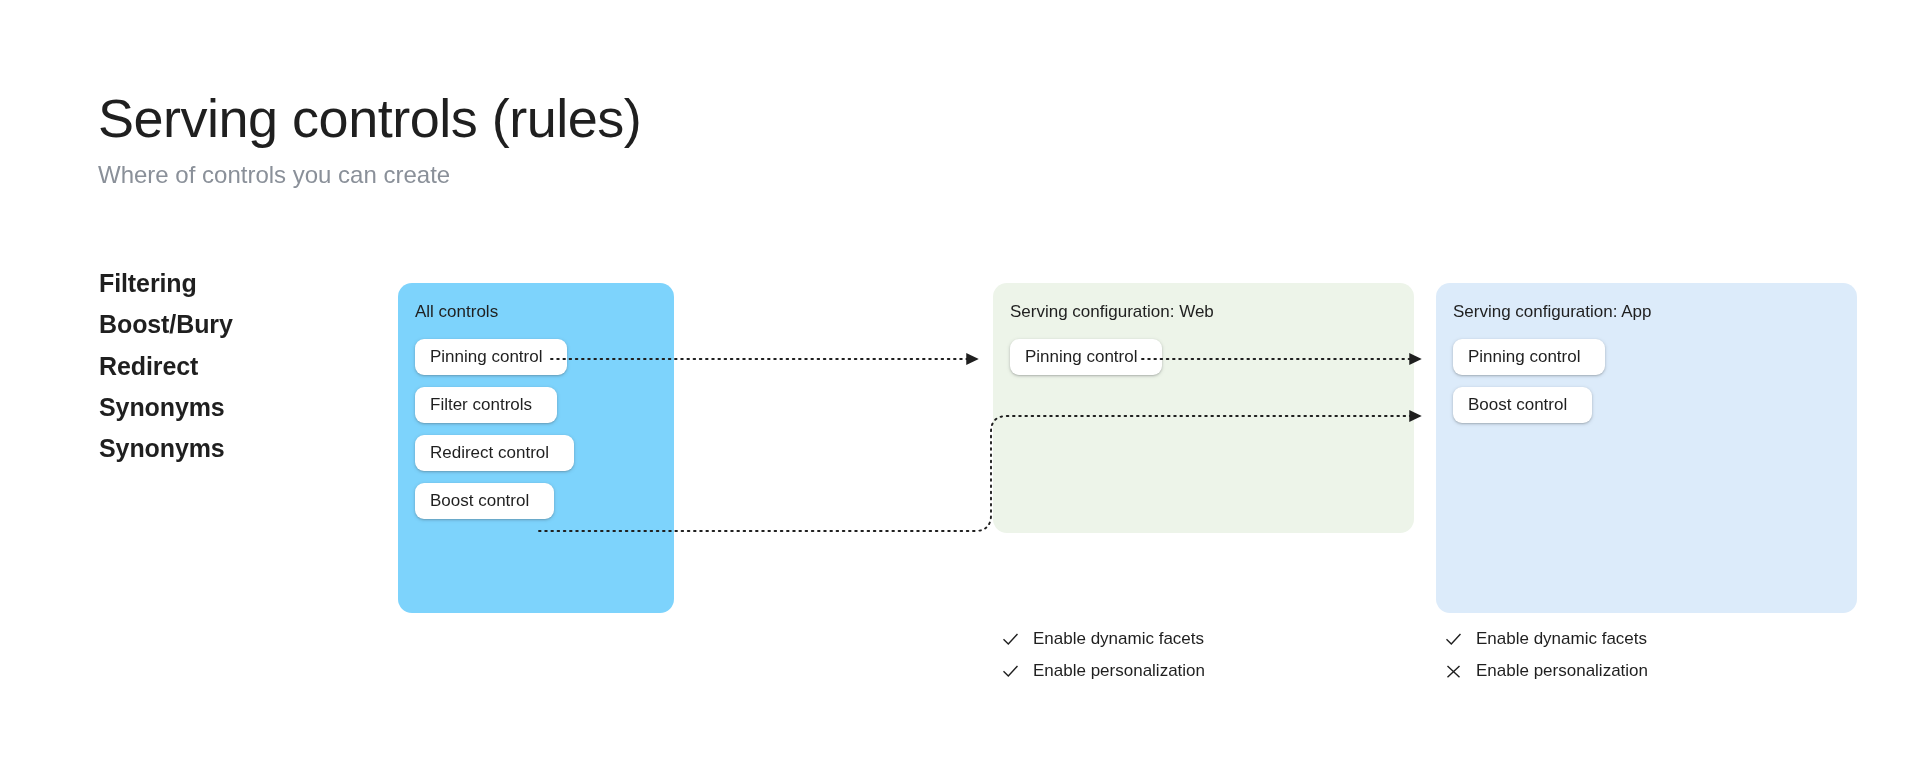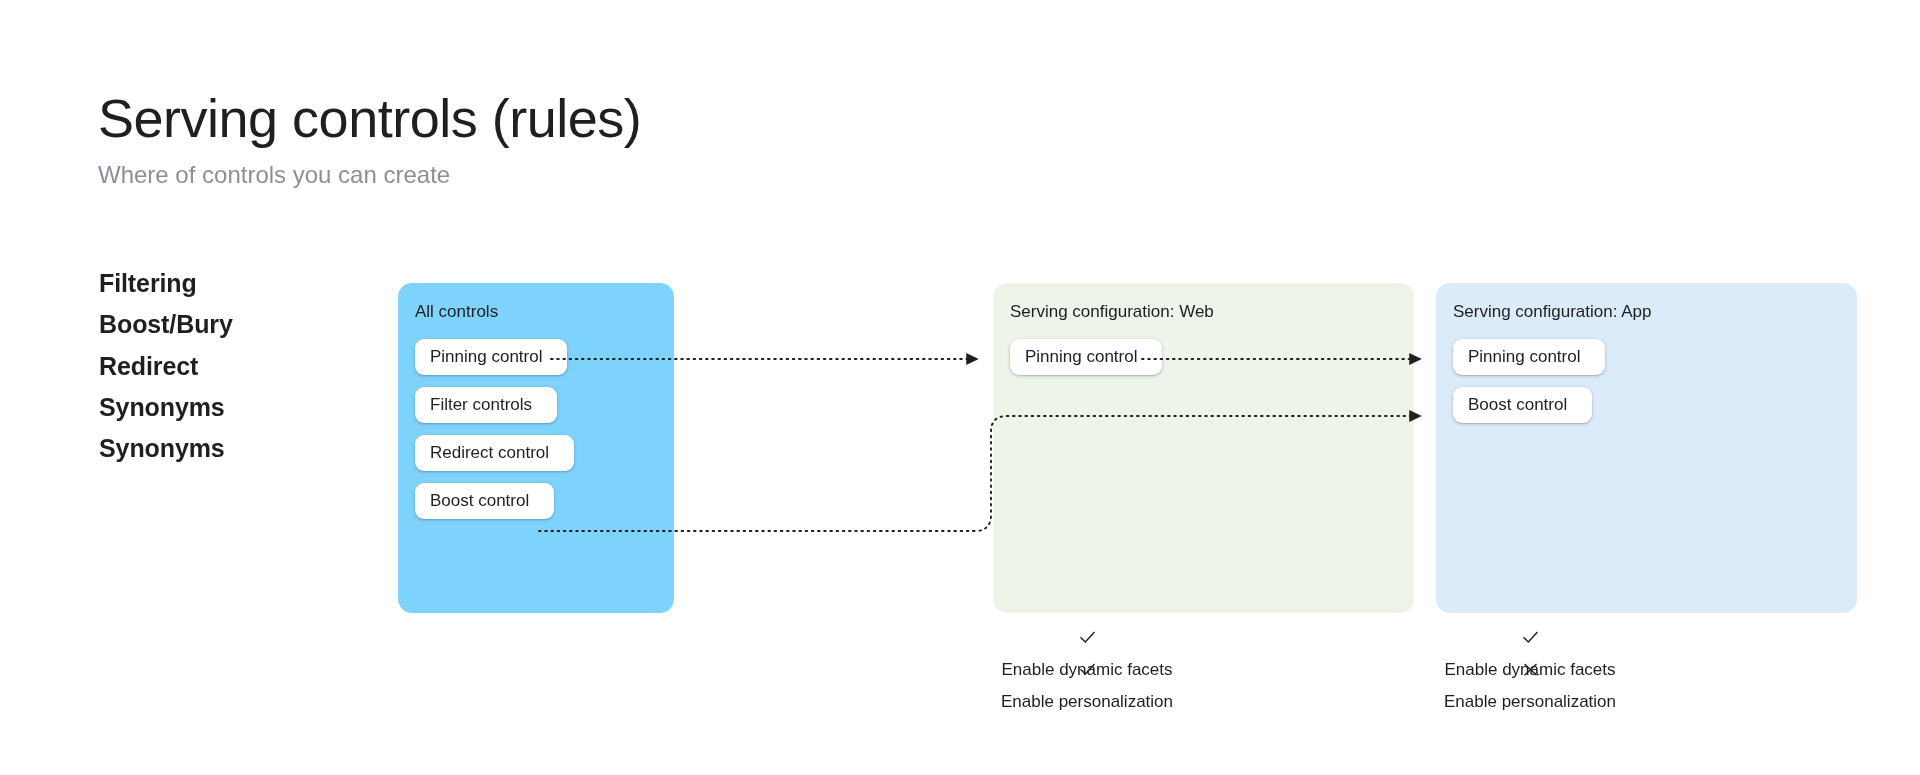--- a/index.html
+++ b/index.html
@@ -101,21 +101,21 @@
     left: 398px;
     top: 283px;
     width: 276px;
     height: 330px;
     background: #7dd3fc;
   }
   #panel-serving-web {
     left: 993px;
     top: 283px;
     width: 421px;
-    height: 330px;
+    height: 250px;
     background: #edf4e9;
   }
   #panel-serving-app {
     left: 1436px;
     top: 283px;
     width: 421px;
     height: 330px;
     background: #dcebfa;
     text-align: center;
   }
@@ -128,21 +128,20 @@
     gap: 10px;
   }
   #toggles-web { left: 1001px; top: 628px; }
   #toggles-app { left: 1444px; top: 628px; }
 
   .toggle-row {
     display: flex;
     align-items: center;
     gap: 13px;
     height: 22px;
-    flex-direction: column;
   }
   .toggle-row .mark {
     width: 19px;
     height: 19px;
     flex: 0 0 19px;
     display: block;
   }
   .toggle-row .mark svg { display: block; }
   .toggle-row .label {
     font-size: 17px;

